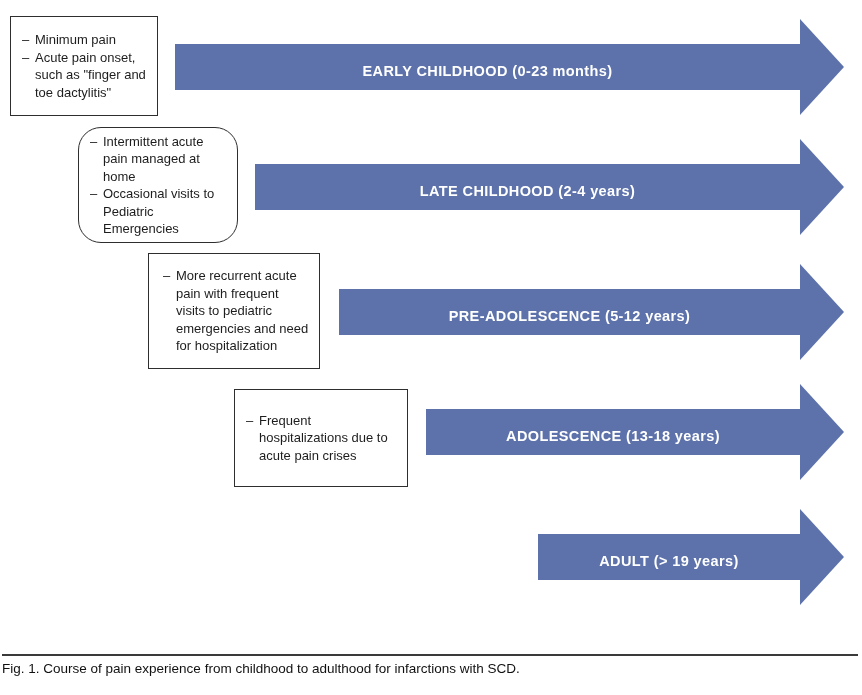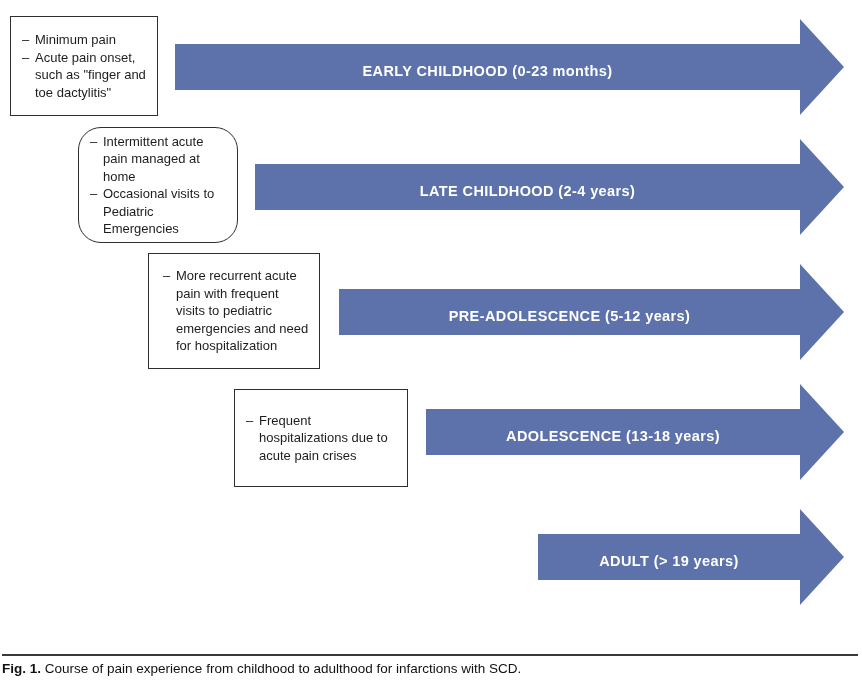--- a/index.html
+++ b/index.html
@@ -100,21 +100,21 @@
   .caption {
     position: absolute;
     left: 2px;
     right: 4px;
     top: 654px;
     border-top: 2px solid #3a3a3a;
     padding-top: 5px;
     font-size: 13.5px;
     color: #111111;
   }
-  .fig-label { font-weight: bold; }
+  .fig-label { font-weight: normal; }
 </style>
 </head>
 <body>
 
 <div class="canvas">
 
   <div class="note-box box-s1">
     <div class="note">Minimum pain</div>
     <div class="note">Acute pain onset, such as "finger and toe dactylitis"</div>
   </div>

